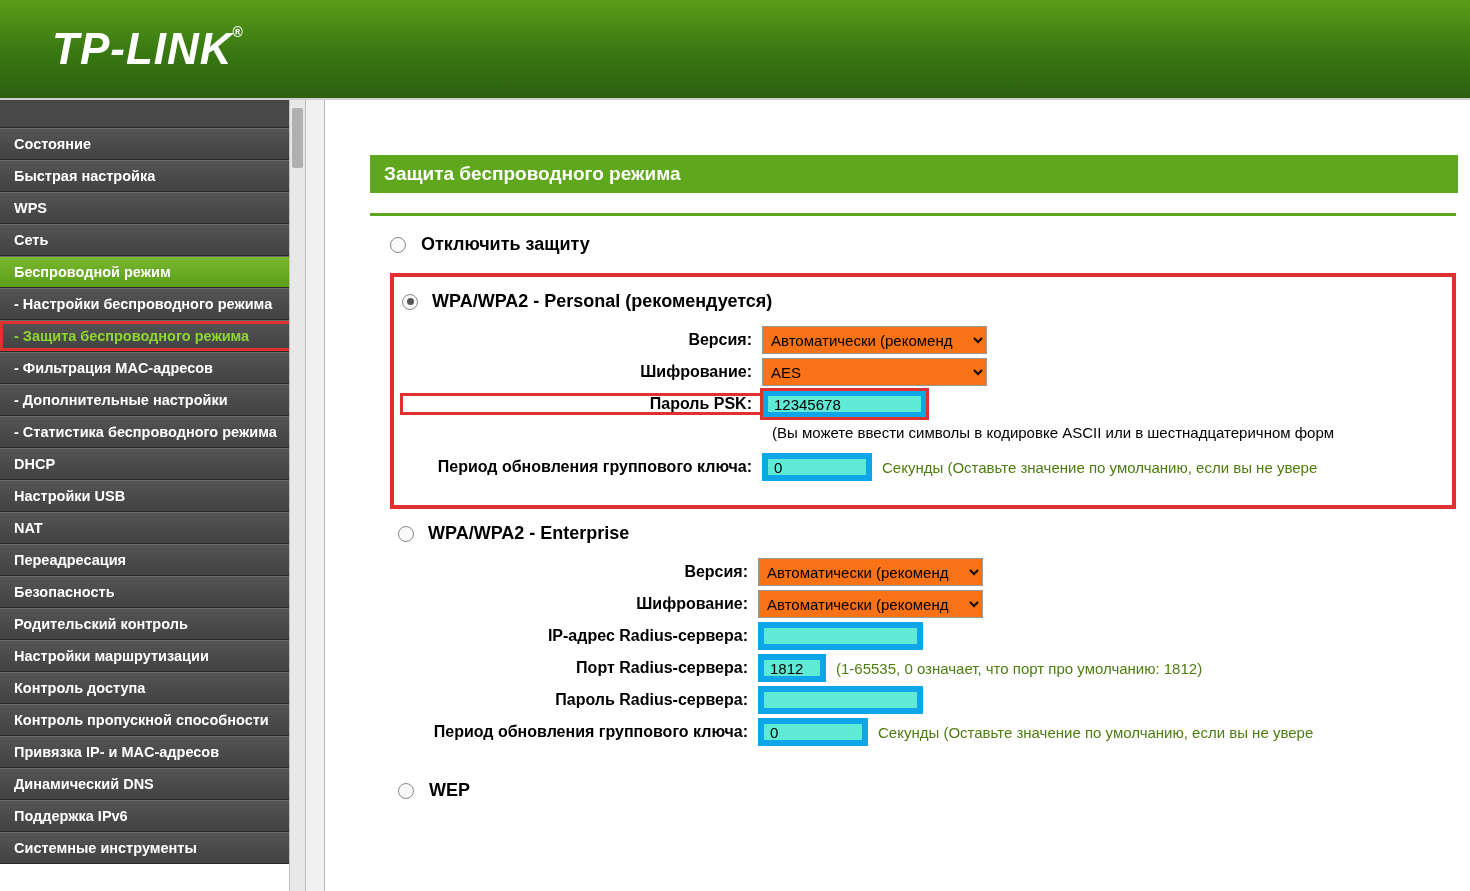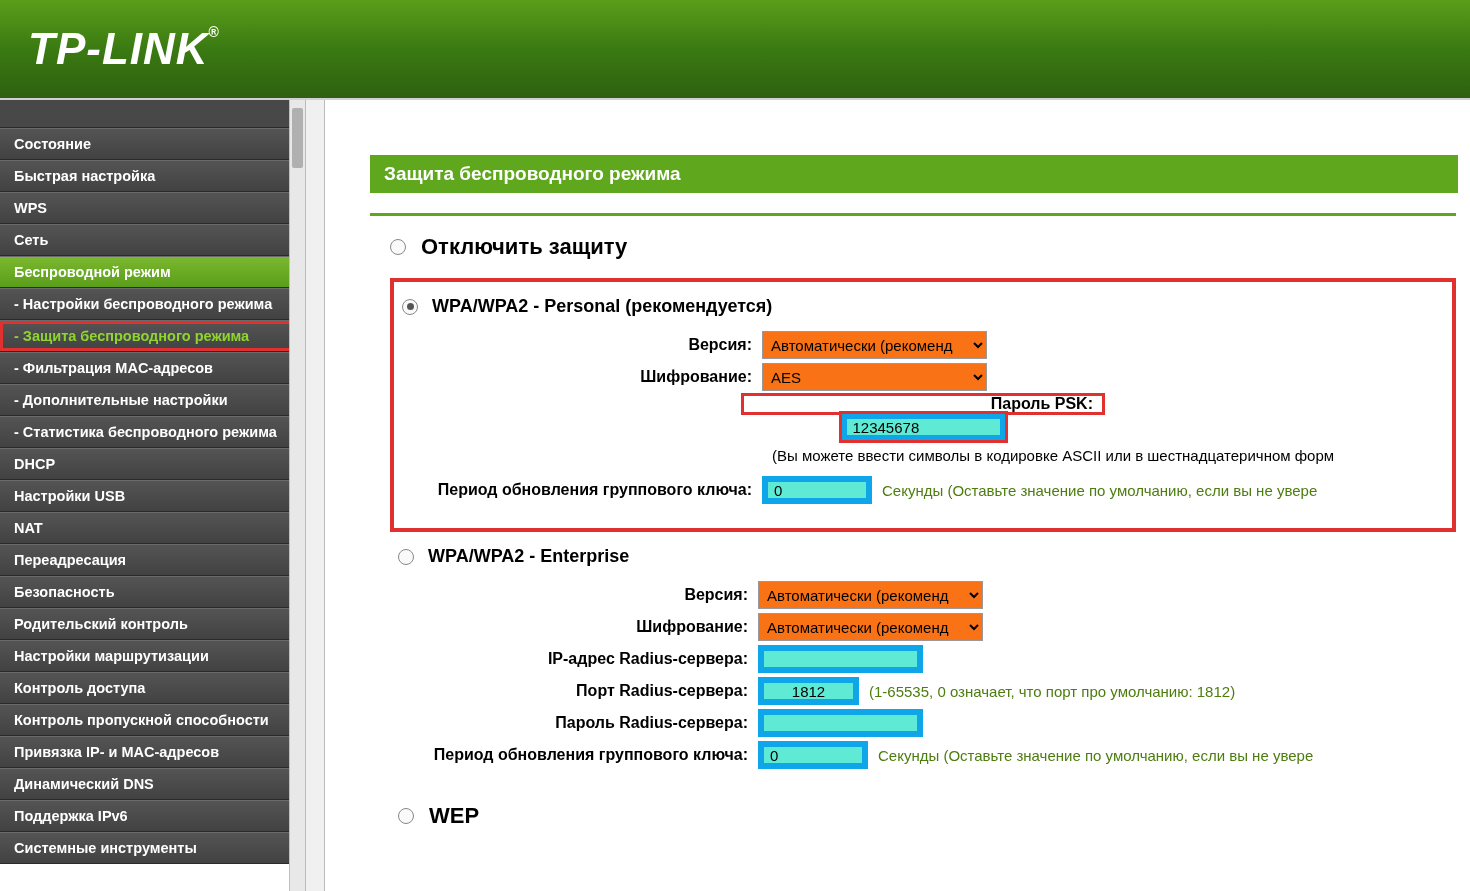--- a/index.html
+++ b/index.html
@@ -3,21 +3,21 @@
 <meta charset="utf-8">
 <style>
 * { margin: 0; padding: 0; box-sizing: border-box; }
 body { font-family: Arial, Helvetica, sans-serif; font-size: 14px; background: #fff; width: 1470px; height: 891px; overflow: hidden; }
 
 .header {
   height: 100px;
   background: linear-gradient(to bottom, #5a9e1a 0%, #3a7a12 50%, #2d6010 100%);
   display: flex;
   align-items: center;
-  padding-left: 28px;
+  padding-left: 52px;
   border-bottom: 2px solid #d0d0d0;
 }
 .logo {
   color: #fff;
   font-size: 44px;
   font-weight: 900;
   font-style: italic;
   letter-spacing: 1px;
 }
 .logo sup { font-size: 14px; vertical-align: top; font-style: normal; }
@@ -105,21 +105,21 @@
   margin-bottom: 18px;
 }
 
 .section-radio-row {
   display: flex;
   align-items: center;
   gap: 15px;
   margin: 10px 0 18px 20px;
 }
 .section-radio-row .lbl {
-  font-size: 22px;
+  font-size: 18px;
   font-weight: bold;
 }
 
 .radio {
   width: 16px; height: 16px;
   border: 1px solid #888;
   border-radius: 50%;
   display: inline-flex;
   align-items: center;
   justify-content: center;
@@ -176,21 +176,20 @@
 }
 input.tp.psk { width: 560px; }
 input.tp.short { width: 110px; }
 .hint {
   font-size: 15px;
   color: #4d7c0f;
   white-space: nowrap;
 }
 .password-row-highlight {
   position: relative;
-  flex-direction: column;
 }
 .password-row-highlight .flabel,
 .password-row-highlight .psk-wrap {
   outline: 3px solid #e03030;
   outline-offset: -1px;
 }
 .psk-wrap { display: inline-block; }
 .note-row {
   padding-left: 370px;
   font-size: 15px;
@@ -317,21 +316,21 @@
       </div>
       <div class="form-row">
         <div class="flabel">IP-адрес Radius-сервера:</div>
         <div class="fvalue">
             <input class="tp" style="width: 165px;" value="">
           </div>
       </div>
       <div class="form-row">
         <div class="flabel">Порт Radius-сервера:</div>
         <div class="fvalue">
-          <input class="tp" style="width: 101px; text-align: center;" value="1812">
+          <input class="tp" style="width: 68px;" value="1812">
           <span class="hint">(1-65535, 0 означает, что порт про умолчанию: 1812)</span>
         </div>
       </div>
       <div class="form-row">
         <div class="flabel">Пароль Radius-сервера:</div>
         <div class="fvalue">
             <input class="tp" style="width: 165px;" value="">
           </div>
       </div>
       <div class="form-row">

